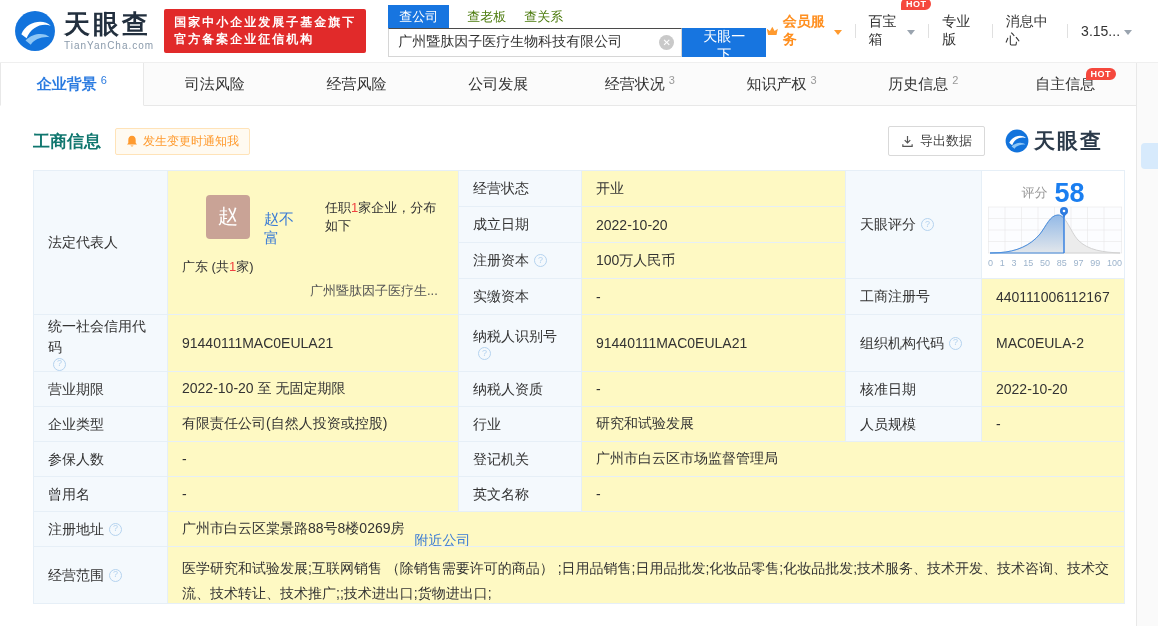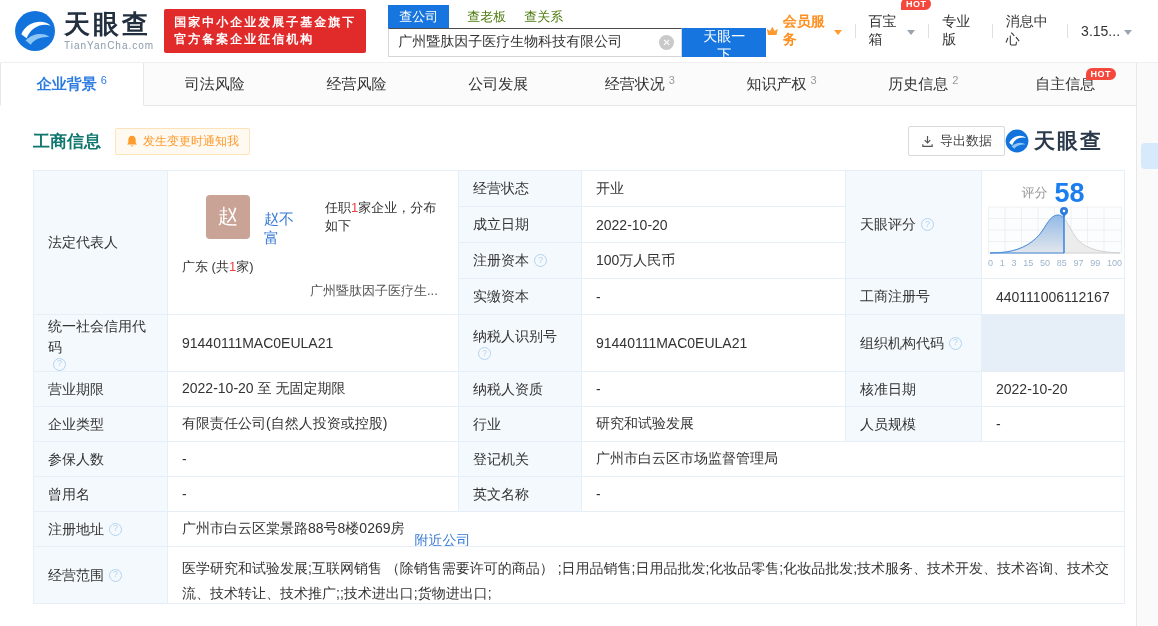--- a/index.html
+++ b/index.html
@@ -52,31 +52,31 @@
   .tab.active .cnt { color:#2b7be0; font-weight:normal; }
   .tab .hot-badge { top:5px; right:20px; }
 
   
   .content { padding:0 33px; }
   .section-head { display:flex; align-items:center; margin:20px 0 14px; }
   .section-title { font-size:17px; font-weight:bold; color:#0f766e; }
   .notify-btn { margin-left:14px; display:flex; align-items:center; gap:5px; background:#fffaf1;
     border:1px solid #ffe3b8; color:#ff9a2e; font-size:12px; padding:4px 10px; border-radius:2px;
     cursor:pointer; font-family:inherit; }
-  .head-right { margin-left:auto; display:flex; align-items:center; }
+  .head-right { margin-left:auto; display:flex; align-items:center; gap:20px; }
   .export-btn { display:flex; align-items:center; gap:6px; background:#fff; border:1px solid #d9d9d9;
     color:#444; font-size:13px; padding:5px 12px; border-radius:2px; cursor:pointer; font-family:inherit; }
   .watermark { display:flex; align-items:center; gap:5px; }
   .watermark .wm-text { font-size:21px; font-weight:bold; color:#2b3a4a; letter-spacing:2px; }
 
   
   .bt { display:grid; grid-template-columns:133px 290px 122px 263px 135px minmax(0,1fr);
     grid-template-rows:repeat(4,35px) 56px repeat(5,34px) 56px; gap:1px; background:#e6eff7;
     border:1px solid #e6eff7; width:1092px; }
-  .cell { background:#ffffff; display:flex; align-items:center; padding:0 14px; font-size:14px; color:#333;
+  .cell { background:#fef9c3; display:flex; align-items:center; padding:0 14px; font-size:14px; color:#333;
     overflow:hidden; }
   .lbl { background:#f4f9fd; flex-wrap:wrap; align-content:center; line-height:1.5; }
   .q { display:inline-flex; width:13px; height:13px; border:1px solid #b5d3ef; color:#b5d3ef;
     border-radius:50%; font-size:9px; justify-content:center; align-items:center; margin-left:5px;
     flex:none; cursor:pointer; }
   .blue-link { color:#3a7bd5; cursor:pointer; }
   .red { color:#f04141; }
 
   
   .lr { display:block; width:100%; font-size:13px; }
@@ -349,20 +349,23 @@
             <span>纳税人识别号</span>
             <span class="q">?</span>
           </div>
       <div class="cell" style="grid-area:5/4/6/5">
             <span>91440111MAC0EULA21</span>
           </div>
       <div class="cell lbl" style="grid-area:5/5/6/6">
             <span>组织机构代码</span>
             <span class="q">?</span>
           </div>
+      <div class="cell" style="grid-area:5/6/6/7">
+            <span>MAC0EULA-2</span>
+          </div>
 
       <div class="cell lbl" style="grid-area:6/1/7/2">
             <span>营业期限</span>
           </div>
       <div class="cell" style="grid-area:6/2/7/3">
             <span>2022-10-20 至 无固定期限</span>
           </div>
       <div class="cell lbl" style="grid-area:6/3/7/4">
             <span>纳税人资质</span>
           </div>

